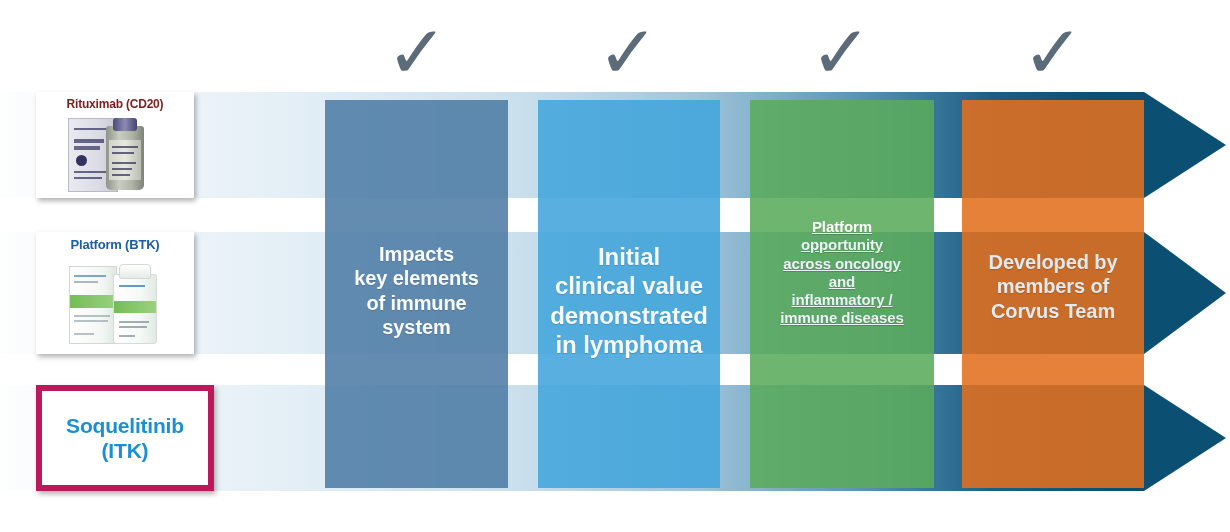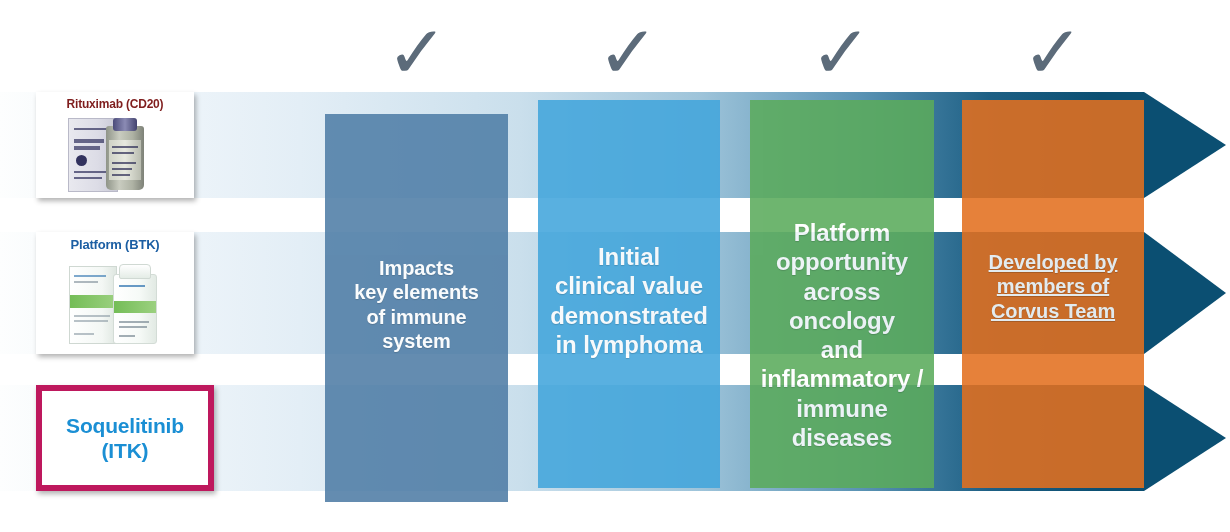--- a/index.html
+++ b/index.html
@@ -61,29 +61,29 @@
     width: 100%;
     text-align: center;
     color: #ffffff;
     font-weight: bold;
     line-height: 1.22;
     letter-spacing: -0.1px;
     text-shadow: 0 1px 1px rgba(0,0,0,0.18);
     white-space: pre-line;
   }
 
-  #col1 { left: 325px; width: 183px; background: #4f7da6; margin-top: 14px; }
+  #col1 { left: 325px; width: 183px; background: #4f7da6; }
   #col2 { left: 538px; width: 182px; background: #43a6dc; }
   #col3 { left: 750px; width: 184px; background: #5bab5c; }
   #col4 { left: 962px; width: 182px; background: #e3701f; }
 
   #col1 .col-text { top: 142px; font-size: 20px; }
   #col2 .col-text { top: 142px; font-size: 24px; }
-  #col3 .col-text { top: 118px; font-size: 24px; }
-  #col4 .col-text { top: 150px; font-size: 20px; text-decoration: underline; }
+  #col3 .col-text { top: 118px; font-size: 15px; text-decoration: underline; }
+  #col4 .col-text { top: 150px; font-size: 20px; }
 
   
   .check {
     position: absolute;
     top: 18px;
     width: 90px;
     height: 68px;
     color: #5c6b7a;
     font-size: 74px;
     line-height: 68px;

